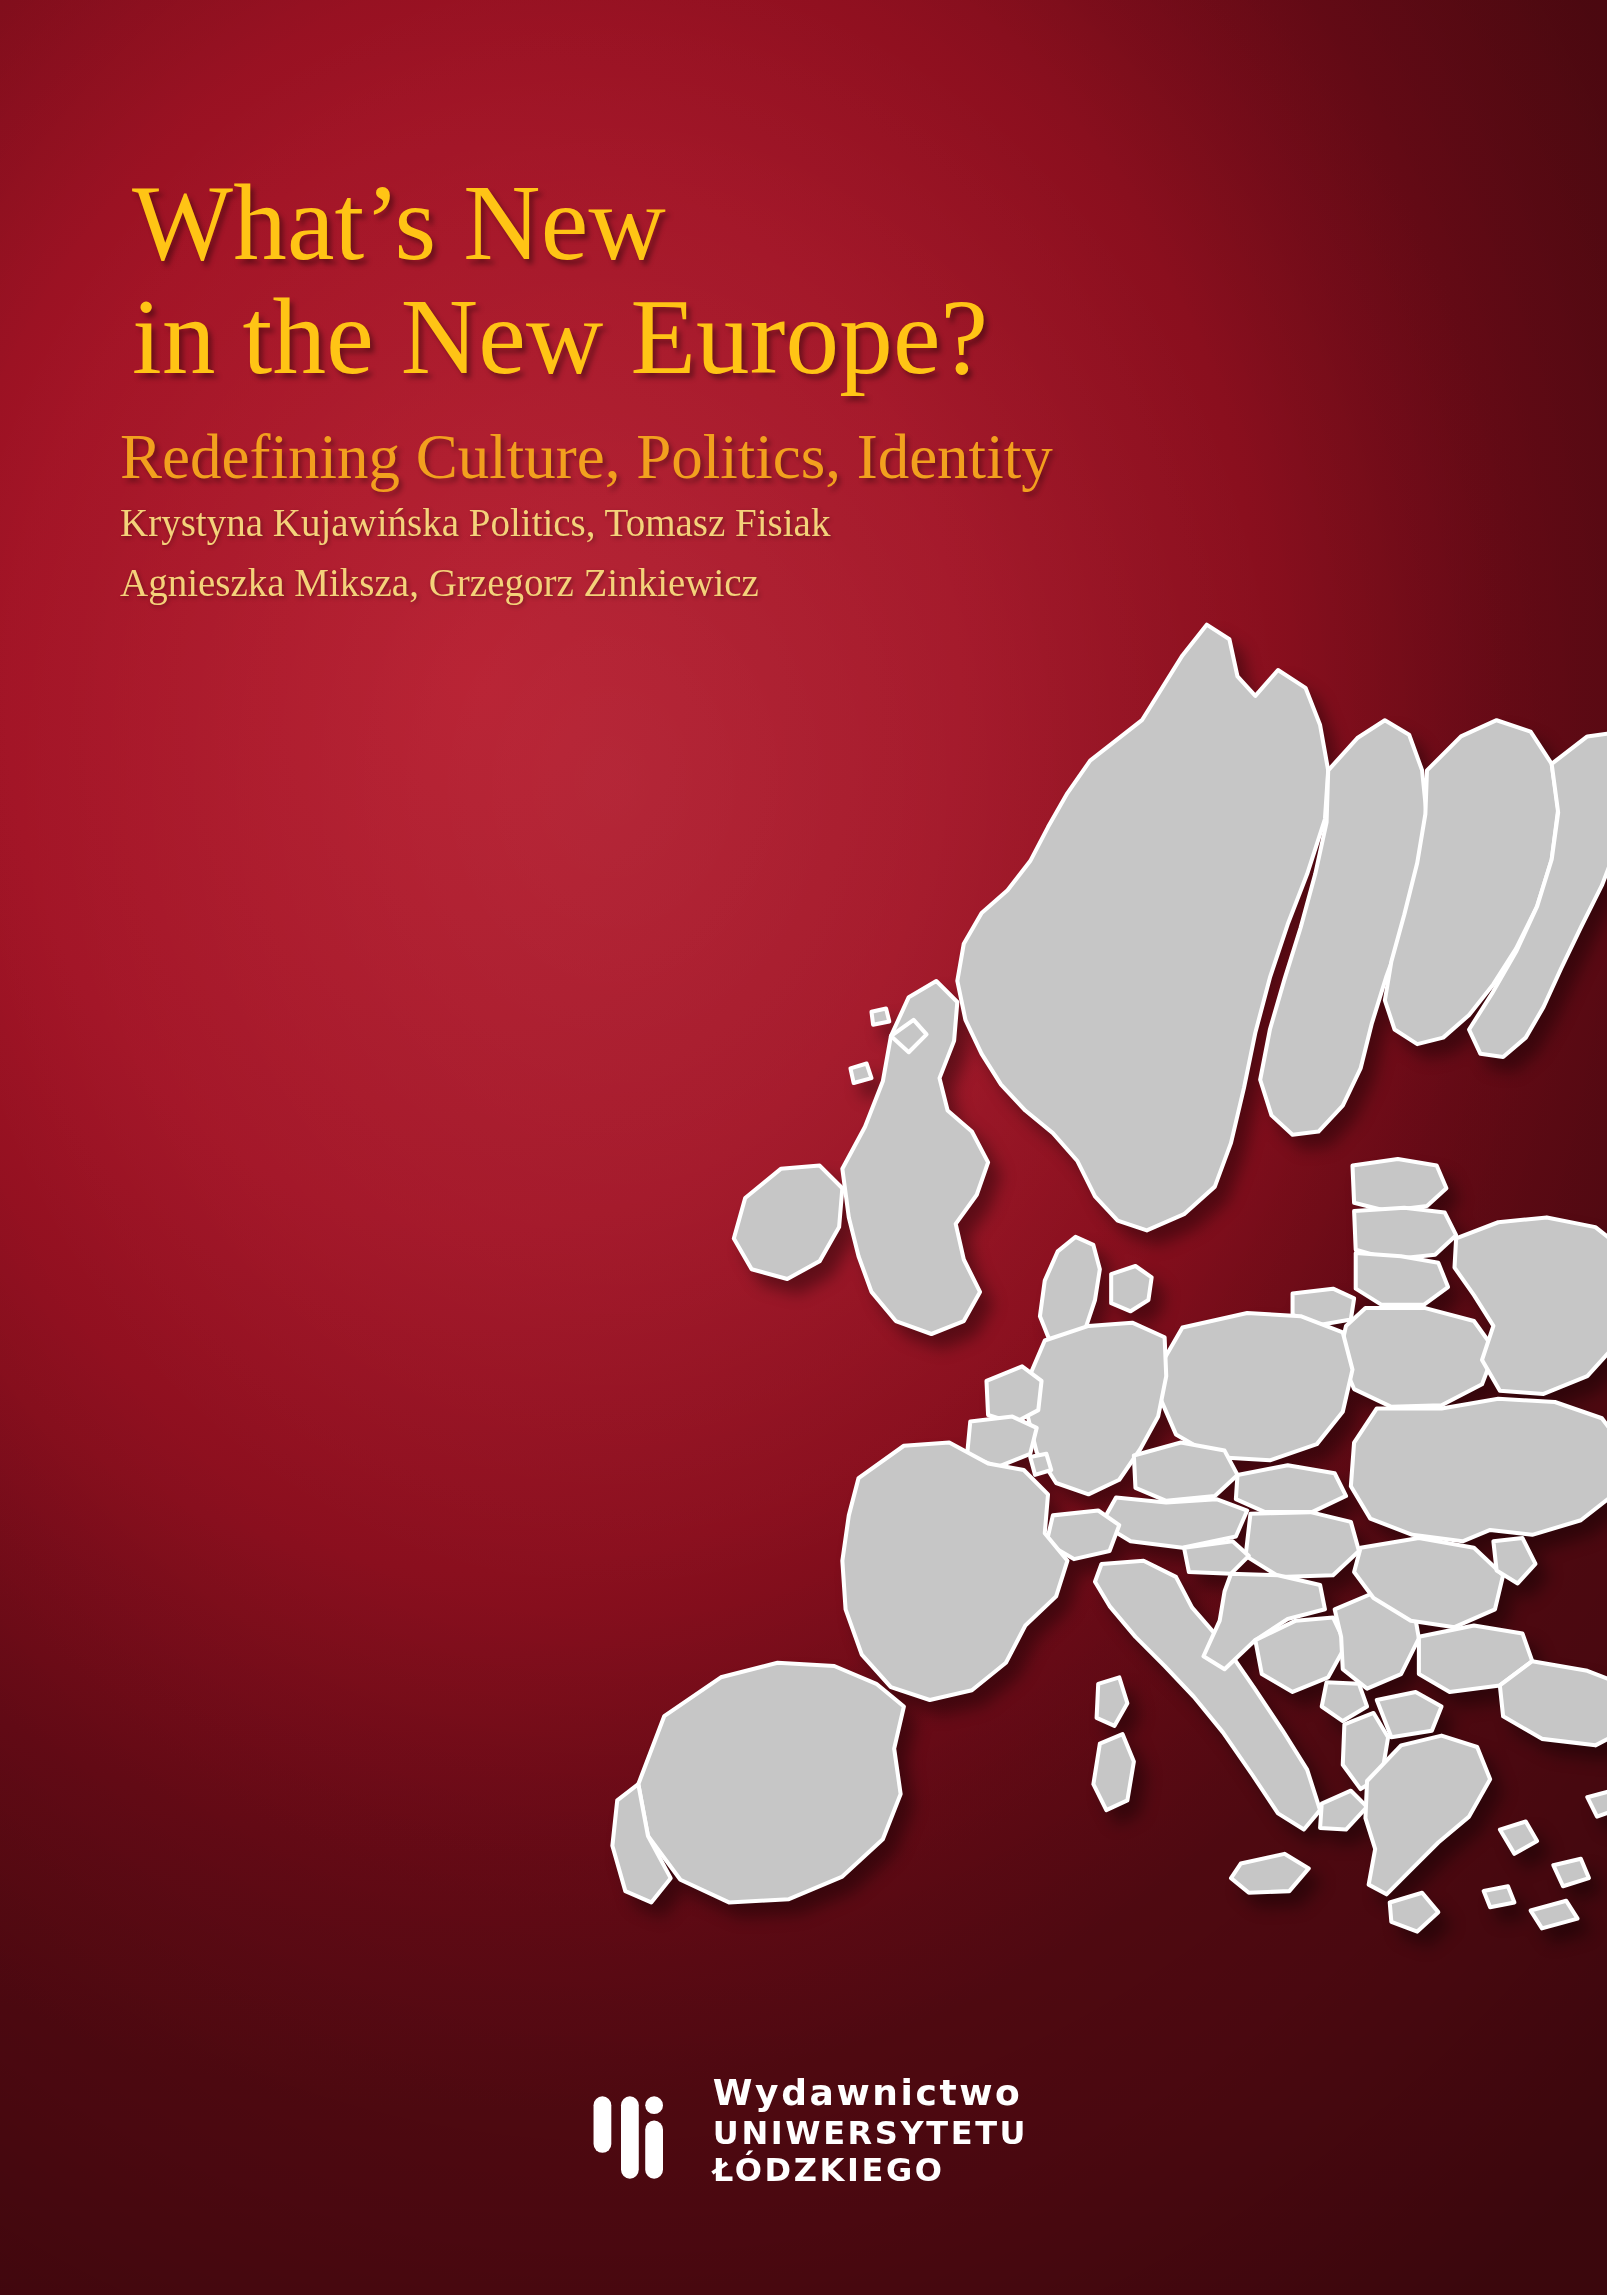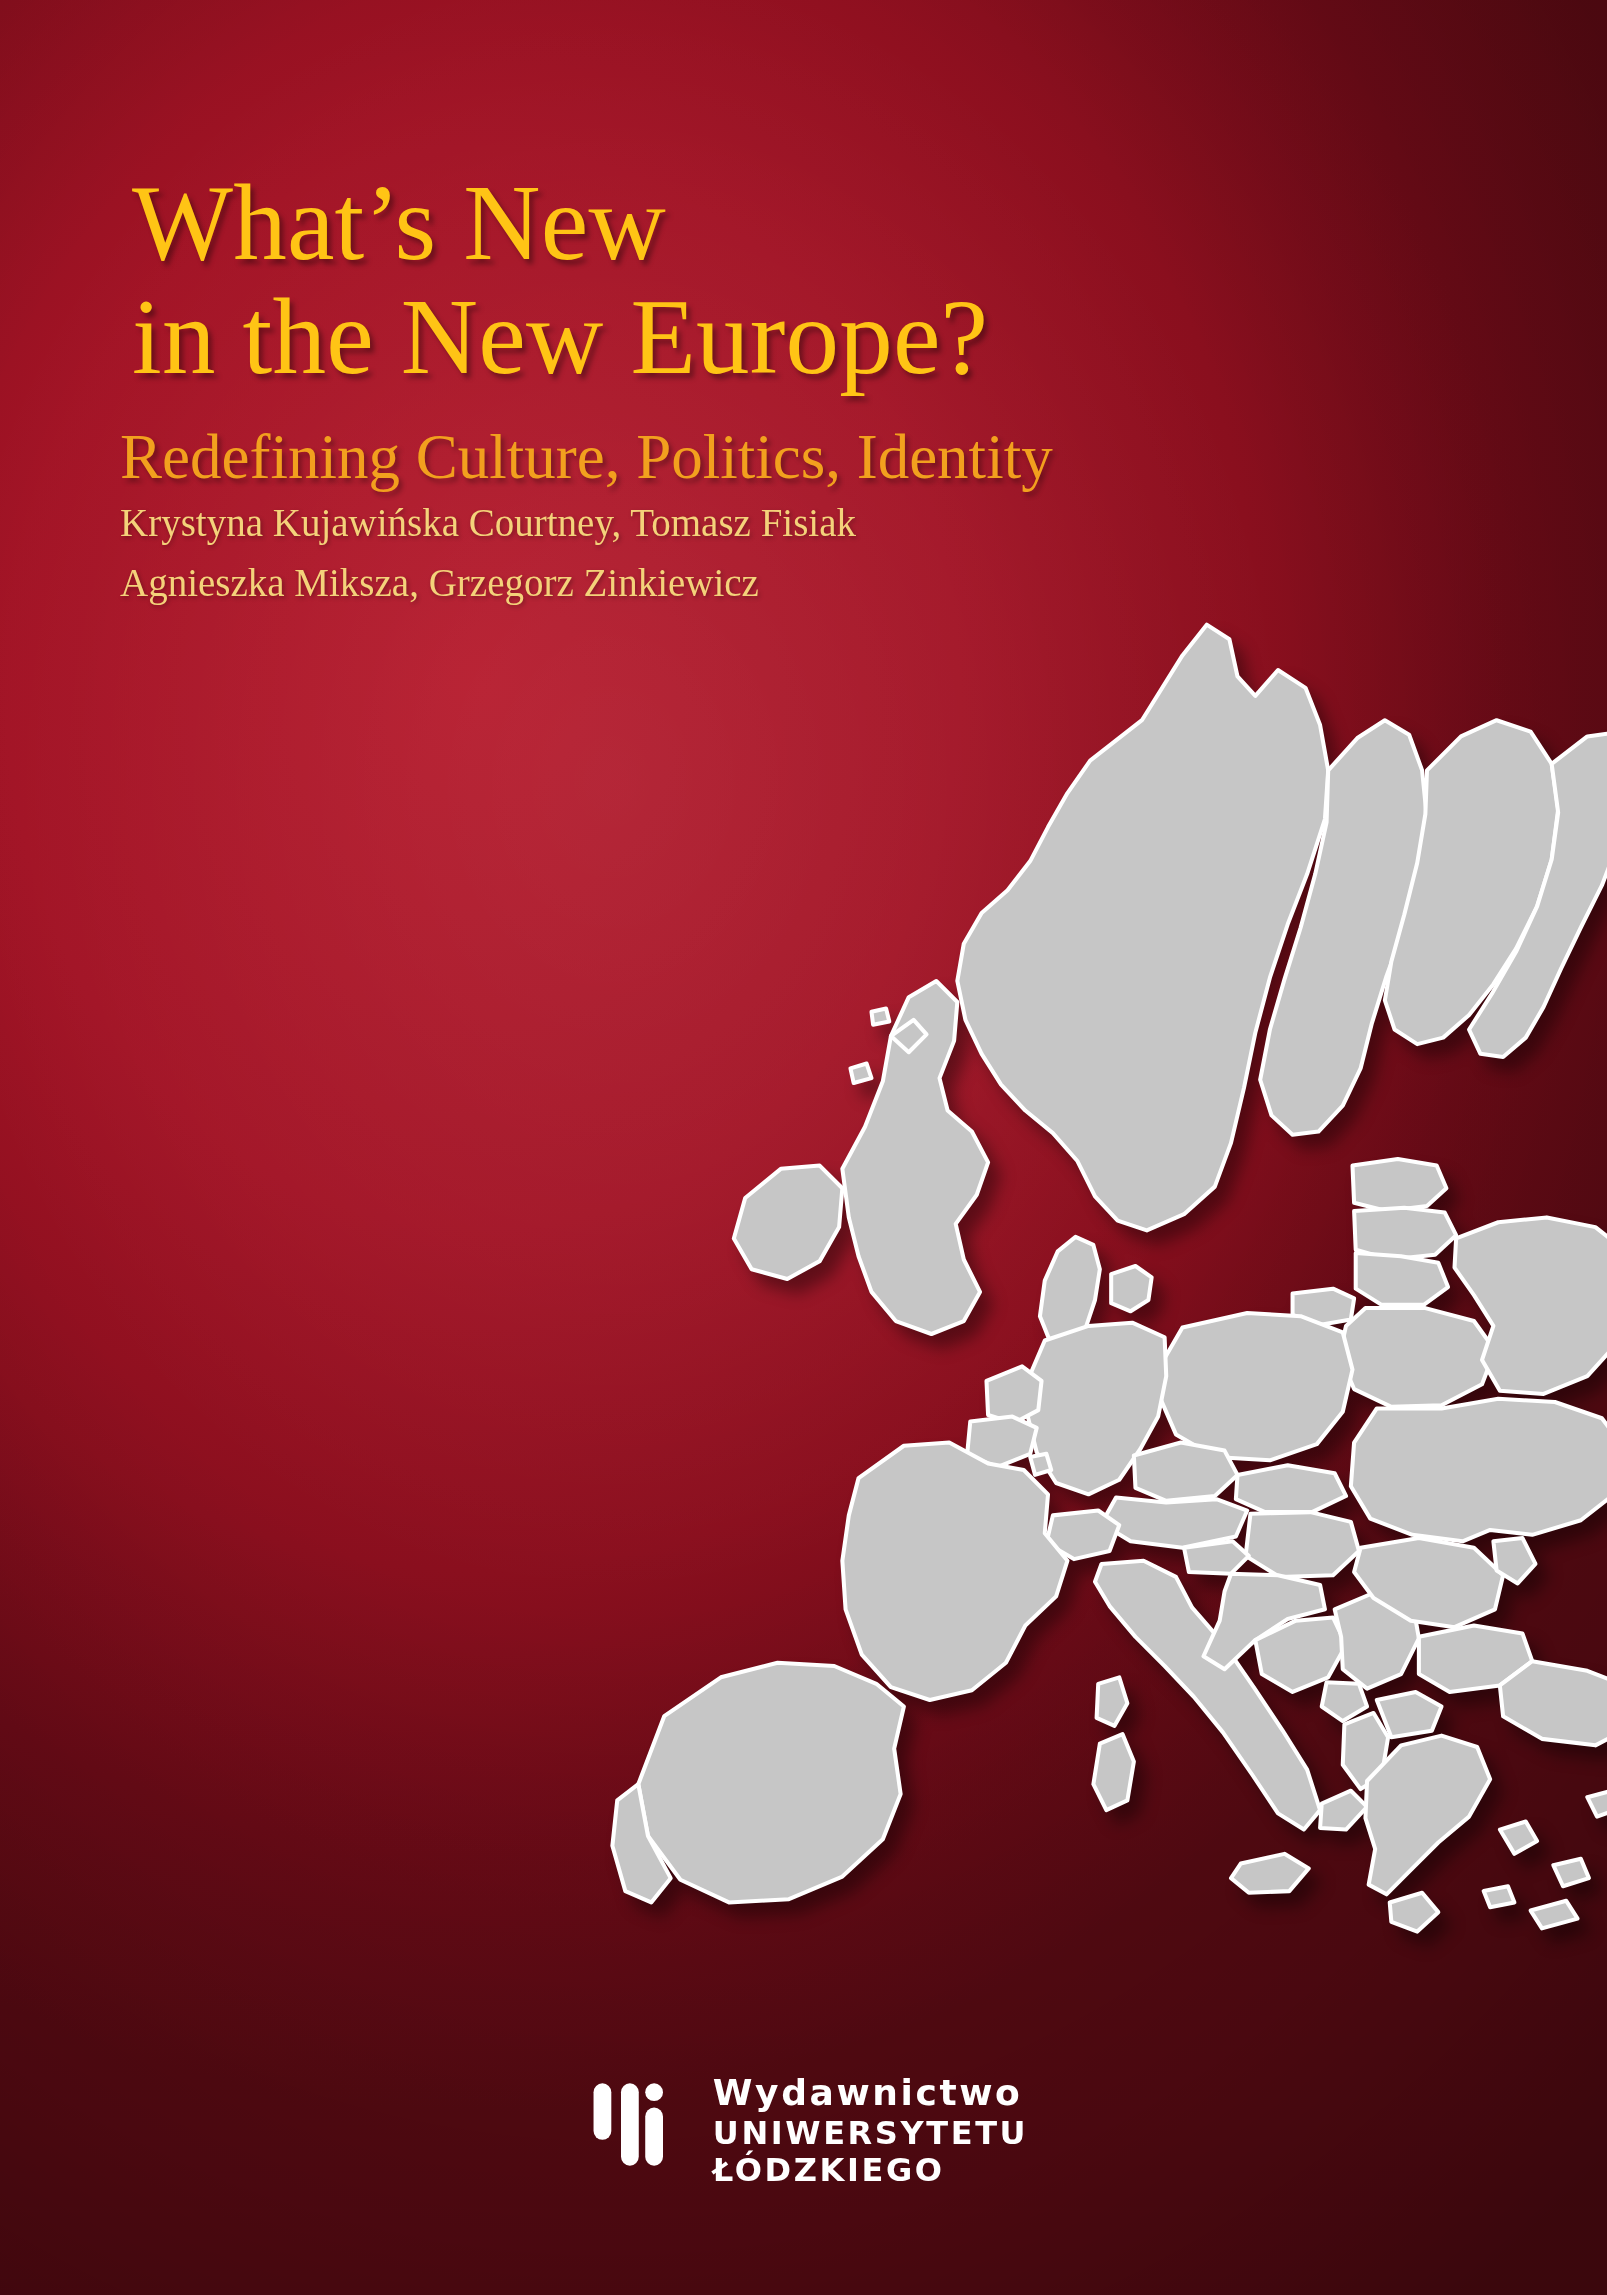--- a/index.html
+++ b/index.html
@@ -77,21 +77,21 @@
     text-shadow: 1.6px 2.4px 4px rgba(0,0,0,0.3);
     white-space: pre-line;
   }
   .publisher {
     position: absolute;
     left: 0;
     right: 0;
     bottom: 105px;
     display: flex;
     justify-content: center;
-    align-items: flex-start;
+    align-items: flex-end;
     gap: 29px;
     z-index: 6;
   }
   .pub-mark {
     width: 105px;
     height: 105px;
     position: relative;
   }
   .pub-mark svg { display: block; }
   .pub-lines {
@@ -226,21 +226,21 @@
         <path d="M1492 1492 L1560 1504 L1612 1524 L1616 1572 L1570 1596 L1504 1588 L1456 1560 L1452 1522 Z"></path>
 
       </g>
     </svg>
   </div>
 
   <div class="text-block">
     <h1 class="title">What’s New
 in the New Europe?</h1>
     <h2 class="subtitle">Redefining Culture, Politics, Identity</h2>
-    <p class="editors">Krystyna Kujawińska Courtney, Tomasz Fisiak
+    <p class="editors">Krystyna Kujawińska Politics, Tomasz Fisiak
 Agnieszka Miksza, Grzegorz Zinkiewicz</p>
   </div>
 
   <div class="publisher">
     <div class="pub-mark">
       <svg width="105" height="105" viewBox="0 0 130 130" xmlns="http://www.w3.org/2000/svg" aria-hidden="true">
         <rect x="18" y="14" width="22" height="70" rx="11" fill="#ffffff"></rect>
         <rect x="52" y="14" width="22" height="102" rx="11" fill="#ffffff"></rect>
         <circle cx="93" cy="25" r="11" fill="#ffffff"></circle>
         <rect x="82" y="44" width="22" height="72" rx="11" fill="#ffffff"></rect>

